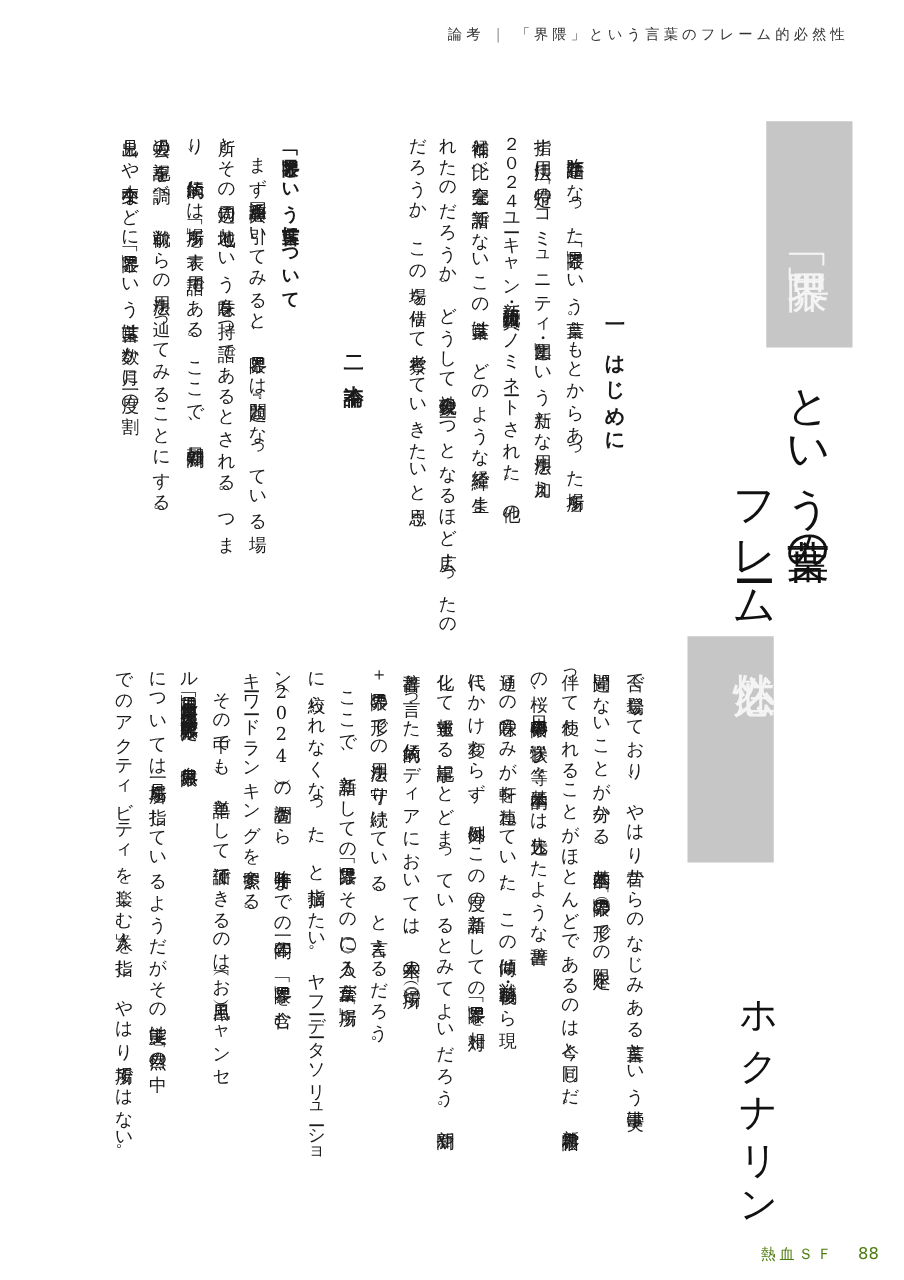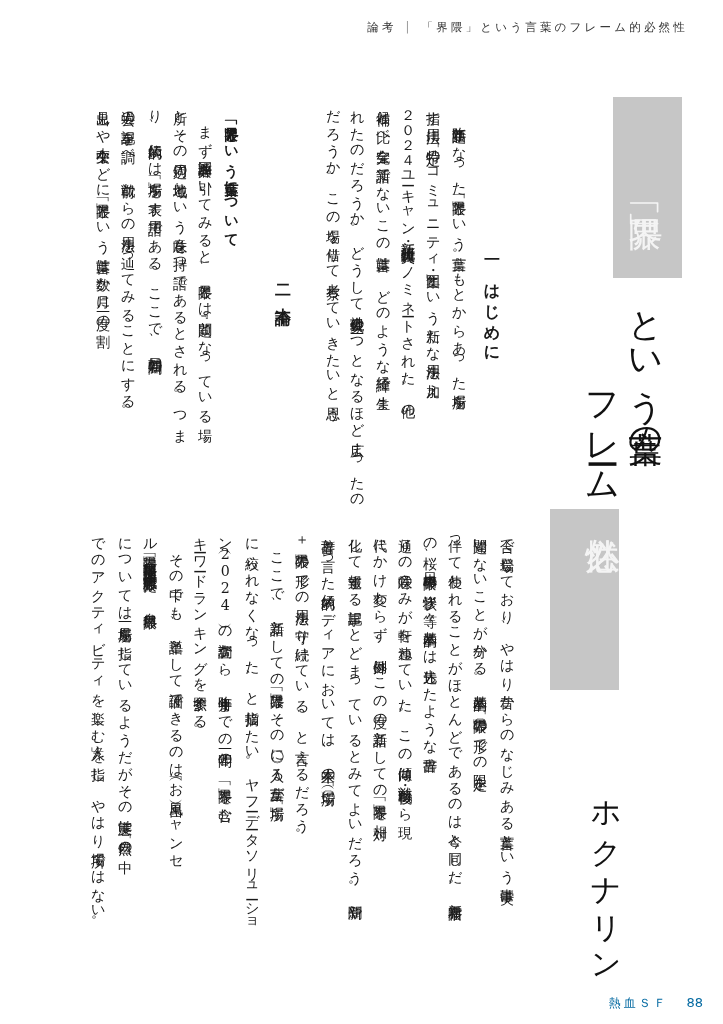--- a/index.html
+++ b/index.html
@@ -1,19 +1,19 @@
 <!DOCTYPE html>
 <html><head>
 <meta charset="utf-8">
 <style>
   html, body { margin: 0; padding: 0; background: #ffffff; }
   body { width: 723px; height: 1024px; position: relative; overflow: hidden;
          font-family: "DejaVu Serif", "Liberation Serif", serif; color: #1a1a1a; }
 
-  .running-head { position: absolute; top: 20px; right: 35px; font-family: "DejaVu Sans", "Liberation Sans", sans-serif;
+  .running-head { position: absolute; top: 20px; right: 44px; font-family: "DejaVu Sans", "Liberation Sans", sans-serif;
     font-size: 11.5px; letter-spacing: 3.2px; color: #333; white-space: nowrap; }
   .running-head .sep { color: #999; margin: 0 2px; }
 
   .vcol { position: absolute; writing-mode: vertical-rl; text-orientation: upright;
     font-size: 14.2px; line-height: 14.2px; letter-spacing: 1.05px; white-space: nowrap; }
 
   .heading { position: absolute; writing-mode: vertical-rl; text-orientation: upright;
     font-family: "DejaVu Sans", "Liberation Sans", sans-serif; font-weight: bold;
     font-size: 16px; letter-spacing: 2px; white-space: nowrap; }
   .subheading { position: absolute; writing-mode: vertical-rl; text-orientation: upright;
@@ -23,21 +23,21 @@
   .title-box { position: absolute; background: #c6c6c6; }
   .title-text { position: absolute; writing-mode: vertical-rl; text-orientation: upright;
     font-family: "DejaVu Serif", "Liberation Serif", serif; font-size: 34px; line-height: 36px; white-space: nowrap; }
   .title-text.light { color: #f4f4f4; }
   .title-text.dark { color: #111; }
 
   .author { position: absolute; writing-mode: vertical-rl; text-orientation: upright;
     font-family: "DejaVu Serif", "Liberation Serif", serif; font-size: 30px; letter-spacing: 4px; color: #111; }
 
   .footer { position: absolute; bottom: 12px; right: 20px; font-family: "DejaVu Sans", "Liberation Sans", sans-serif;
-    font-size: 12px; color: #0369a1; white-space: nowrap; }
+    font-size: 12px; color: #4d7c0f; white-space: nowrap; }
   .footer .mag { letter-spacing: 3px; margin-right: 14px; }
   .footer .page { font-size: 13px; }
 </style>
 </head>
 <body>
 
 <div class="running-head">
   <span>論考</span>
   <span class="sep">|</span>
   <span>「界隈」という言葉のフレーム的必然性</span>

